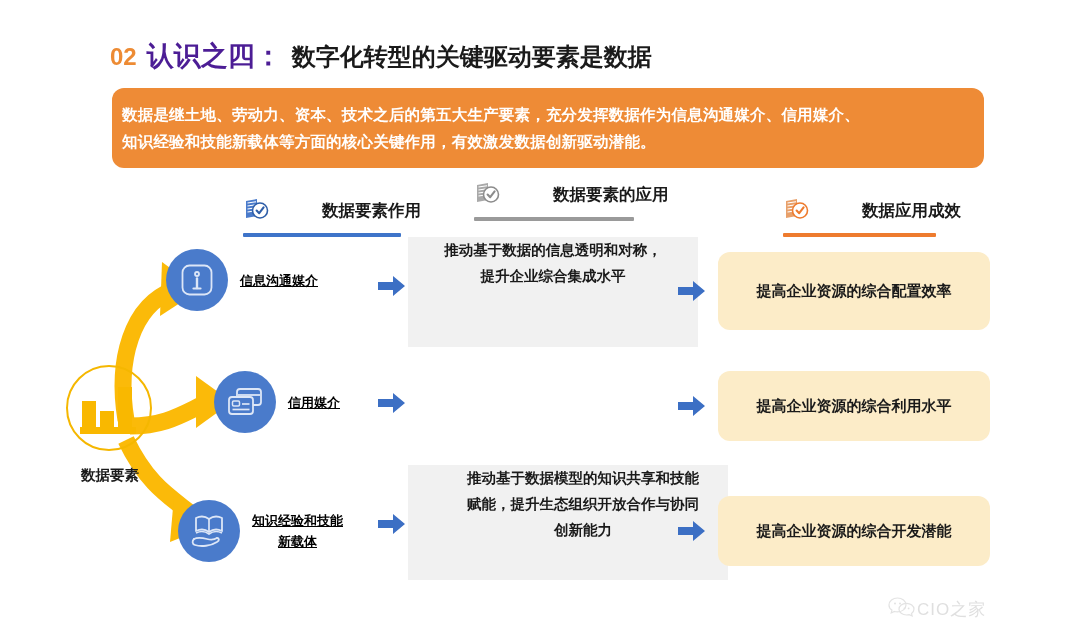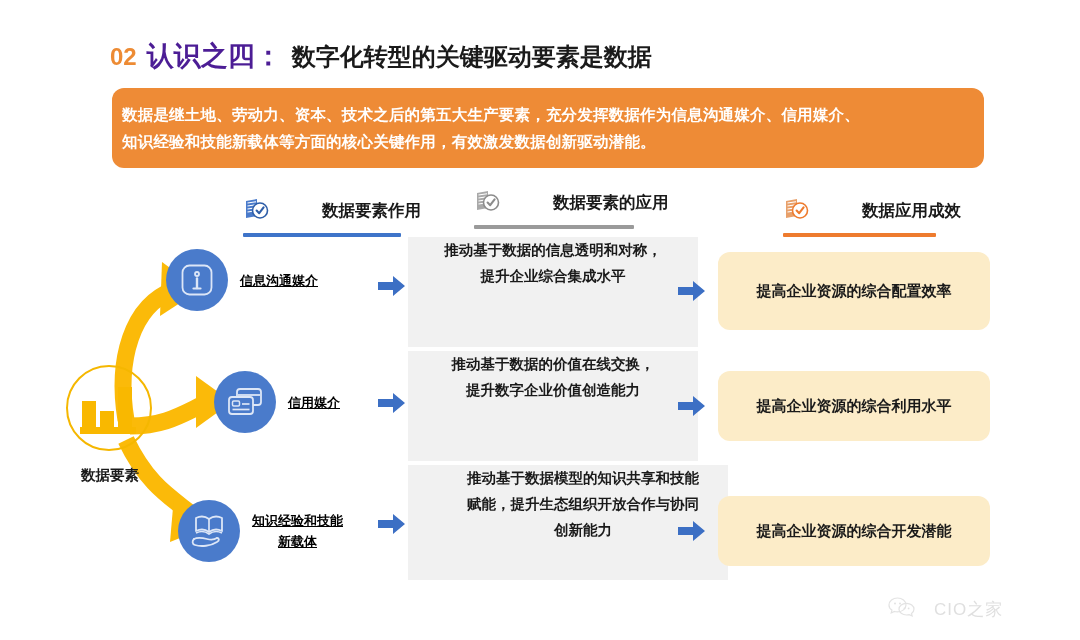--- a/index.html
+++ b/index.html
@@ -27,21 +27,21 @@
   .banner div{color:#ffffff;font-size:15.5px;font-weight:bold;line-height:27px;letter-spacing:.2px;}
 
   
   .col-head{position:absolute;display:flex;flex-direction:column;}
   .col-head .hrow{display:flex;align-items:center;gap:9px;}
   .col-head .htxt{font-size:16.5px;font-weight:bold;color:#1a1a1a;white-space:nowrap;margin-left:44px;}
   .col-rule{height:4px;margin-top:7px;border-radius:1px;}
 
   #head1{left:243px;top:196px;}
   #head1 .col-rule{width:158px;background:#3E74C9;}
-  #head2{left:474px;top:188px;}
+  #head2{left:474px;top:180px;}
   #head2 .col-rule{width:160px;background:#9a9a9a;}
   #head3{left:783px;top:196px;}
   #head3 .col-rule{width:153px;background:#EE7B2E;}
 
   
   .dataelem{position:absolute;left:66px;top:365px;width:86px;height:86px;}
   .dataelem .ring{position:absolute;left:0;top:0;width:86px;height:86px;border:2px solid #F5B700;border-radius:50%;box-sizing:border-box;}
   .dataelem .bars{position:absolute;left:14px;top:18px;}
   .delabel{position:absolute;left:62px;top:466px;width:96px;text-align:center;font-size:14.5px;font-weight:bold;color:#1a1a1a;font-family:Liberation Mono, monospace;}
 
@@ -65,21 +65,21 @@
   #panel3{left:408px;top:465px;width:290px;height:115px;padding-left:30px;}
 
   
   .result{position:absolute;background:#FCECC8;border-radius:12px;display:flex;align-items:center;justify-content:center;}
   .result .rtxt{font-size:15px;font-weight:bold;color:#1a1a1a;text-align:left;}
   #res1{left:718px;top:252px;width:272px;height:78px;}
   #res2{left:718px;top:371px;width:272px;height:70px;}
   #res3{left:718px;top:496px;width:272px;height:70px;}
 
   
-  .watermark{position:absolute;left:888px;top:596px;display:flex;align-items:center;gap:18px;opacity:.42;}
+  .watermark{position:absolute;left:888px;top:596px;display:flex;align-items:center;gap:1px;opacity:.42;}
   .watermark .wtxt{font-size:17px;color:#b4b4b4;letter-spacing:1px;}
 </style>
 </head>
 <body>
 
 <div id="slide">
 
   <div class="title-row">
     <span class="title-num">02</span>
     <span class="title-sub">认识之四：</span>
@@ -194,26 +194,20 @@
         <rect x="6.5" y="15" width="7" height="5" rx="1.2" fill="none" stroke="#DCE6F7" stroke-width="1.5"></rect>
         <path d="M16 18 L23.5 18" stroke="#DCE6F7" stroke-width="1.7"></path>
         <path d="M6.5 23.5 L23.5 23.5" stroke="#DCE6F7" stroke-width="1.7"></path>
       </svg>
     </div>
     <div class="rlabel">信用媒介</div>
   </div>
   <svg class="barrow" style="left:378px;top:392px;" width="28" height="22" viewBox="0 0 28 22">
     <path d="M0 7 L15 7 L15 1 L27 11 L15 21 L15 15 L0 15 Z" fill="#3C6FC4"></path>
   </svg>
-  <div class="panel" id="panel2">
-    <div class="ptxt">
-      <span>推动基于数据的价值在线交换，</span><br>
-      <span>提升数字企业价值创造能力</span>
-    </div>
-  </div>
   <svg class="barrow" style="left:678px;top:395px;" width="28" height="22" viewBox="0 0 28 22">
     <path d="M0 7 L15 7 L15 1 L27 11 L15 21 L15 15 L0 15 Z" fill="#3C6FC4"></path>
   </svg>
   <div class="result" id="res2">
     <div class="rtxt">提高企业资源的综合利用水平</div>
   </div>
 
   <div class="role" id="role3">
     <div class="circ">
       <svg width="40" height="36" viewBox="0 0 40 36">

